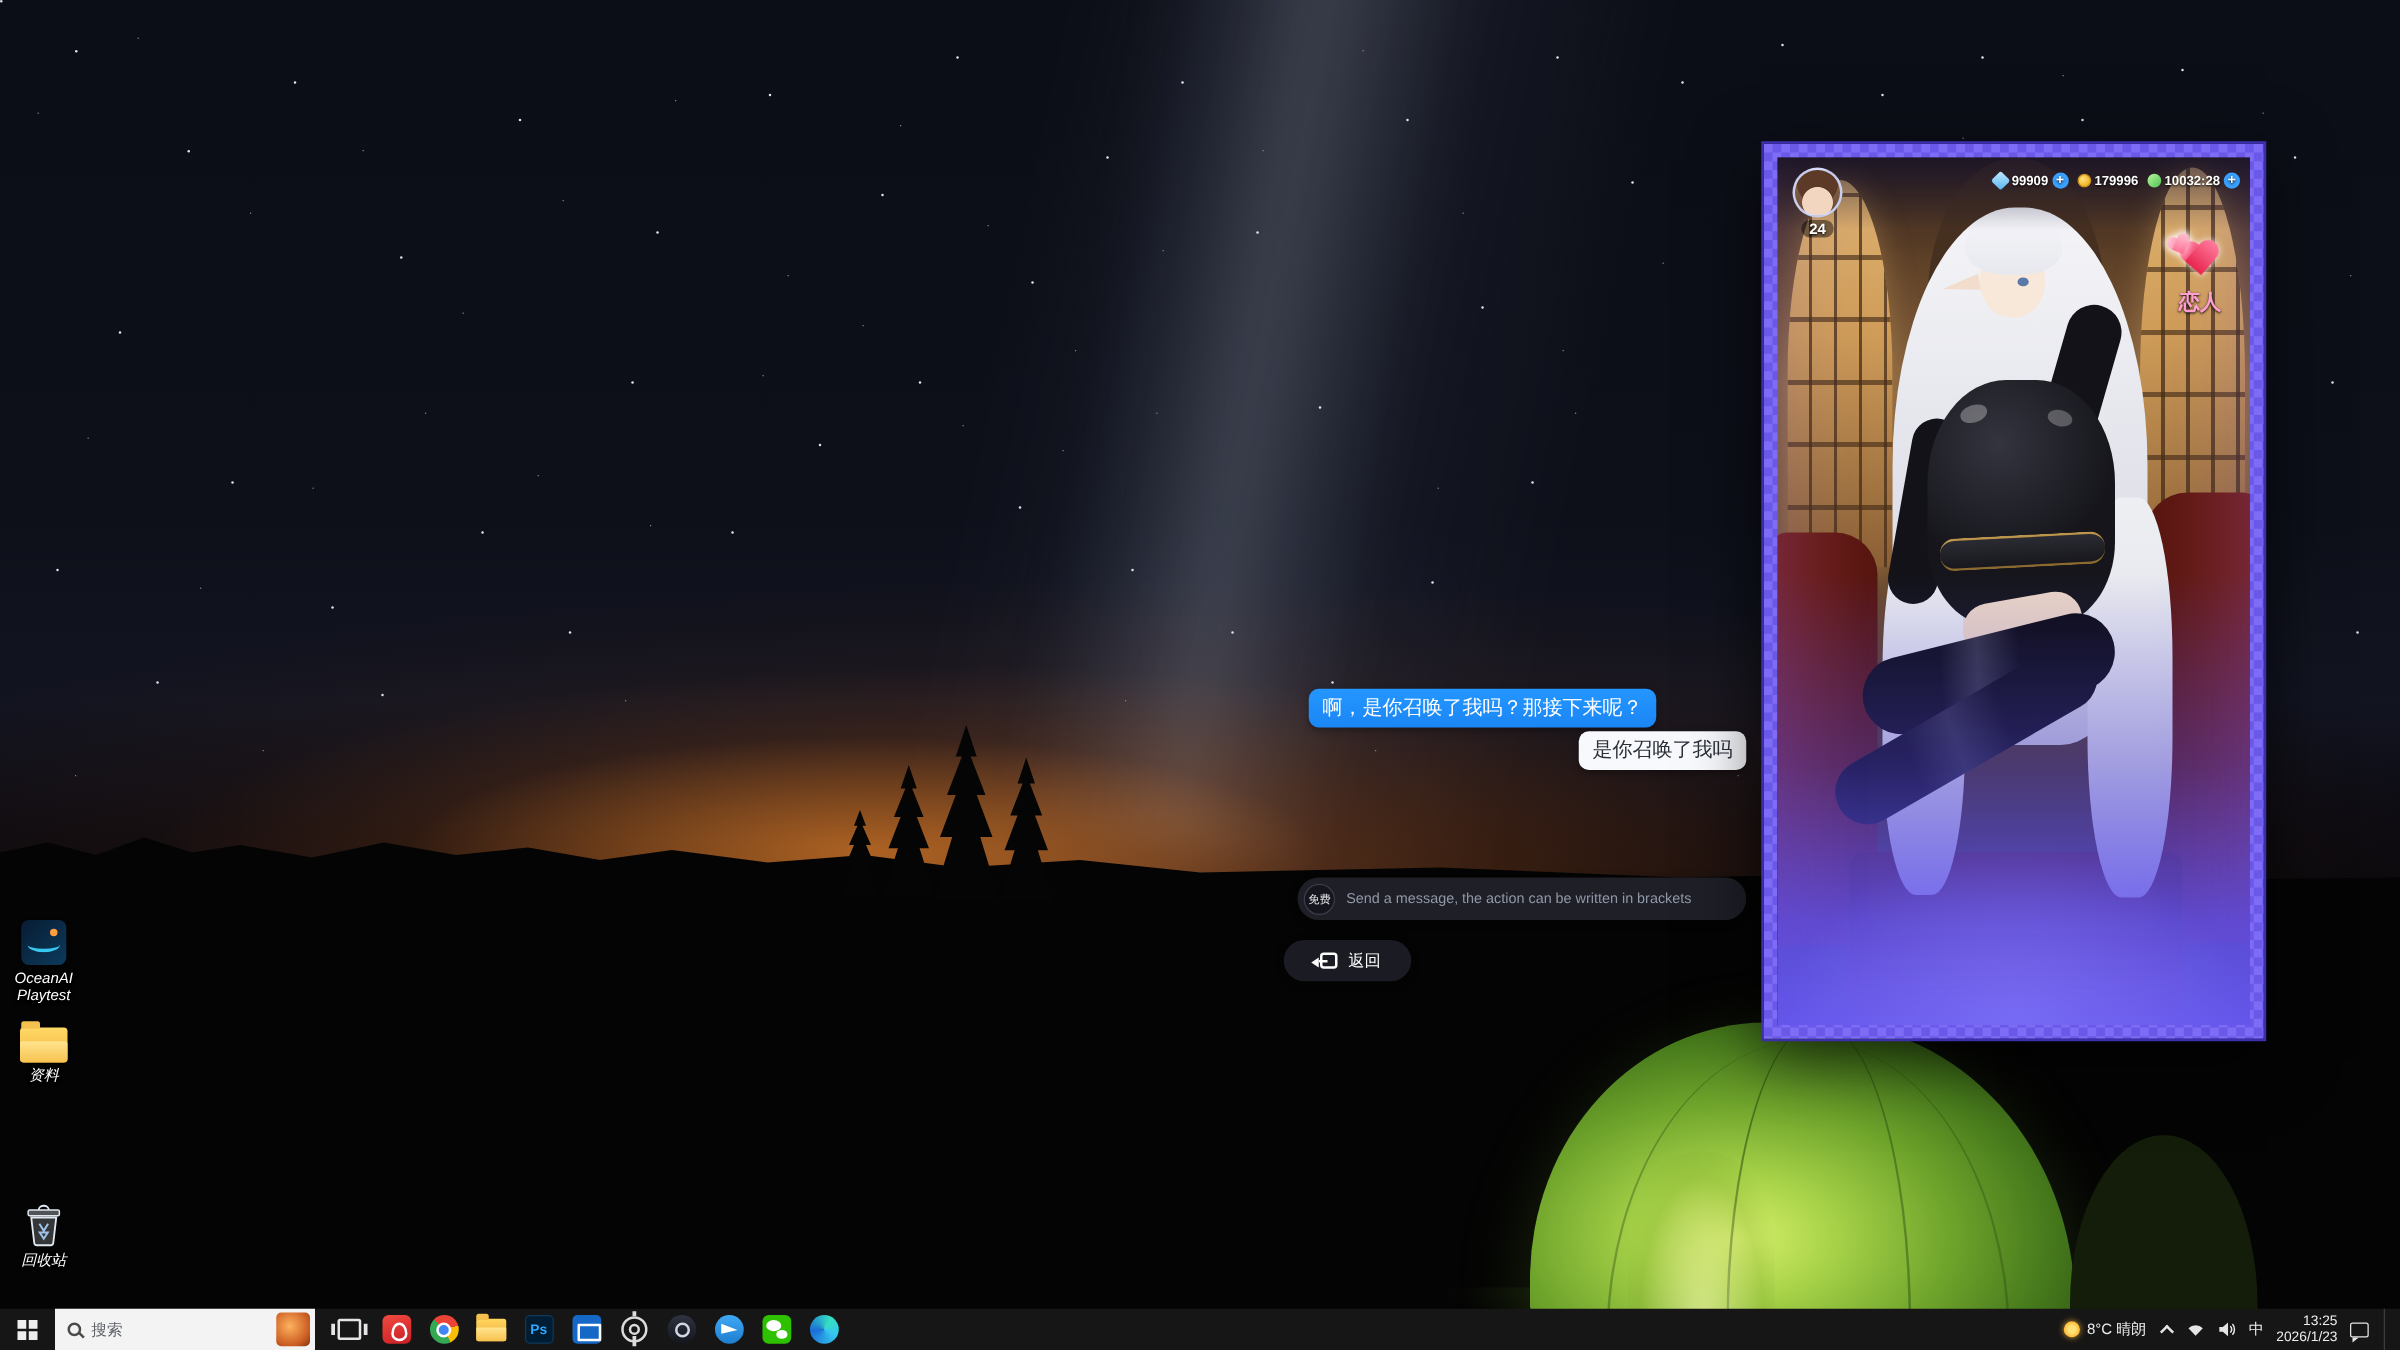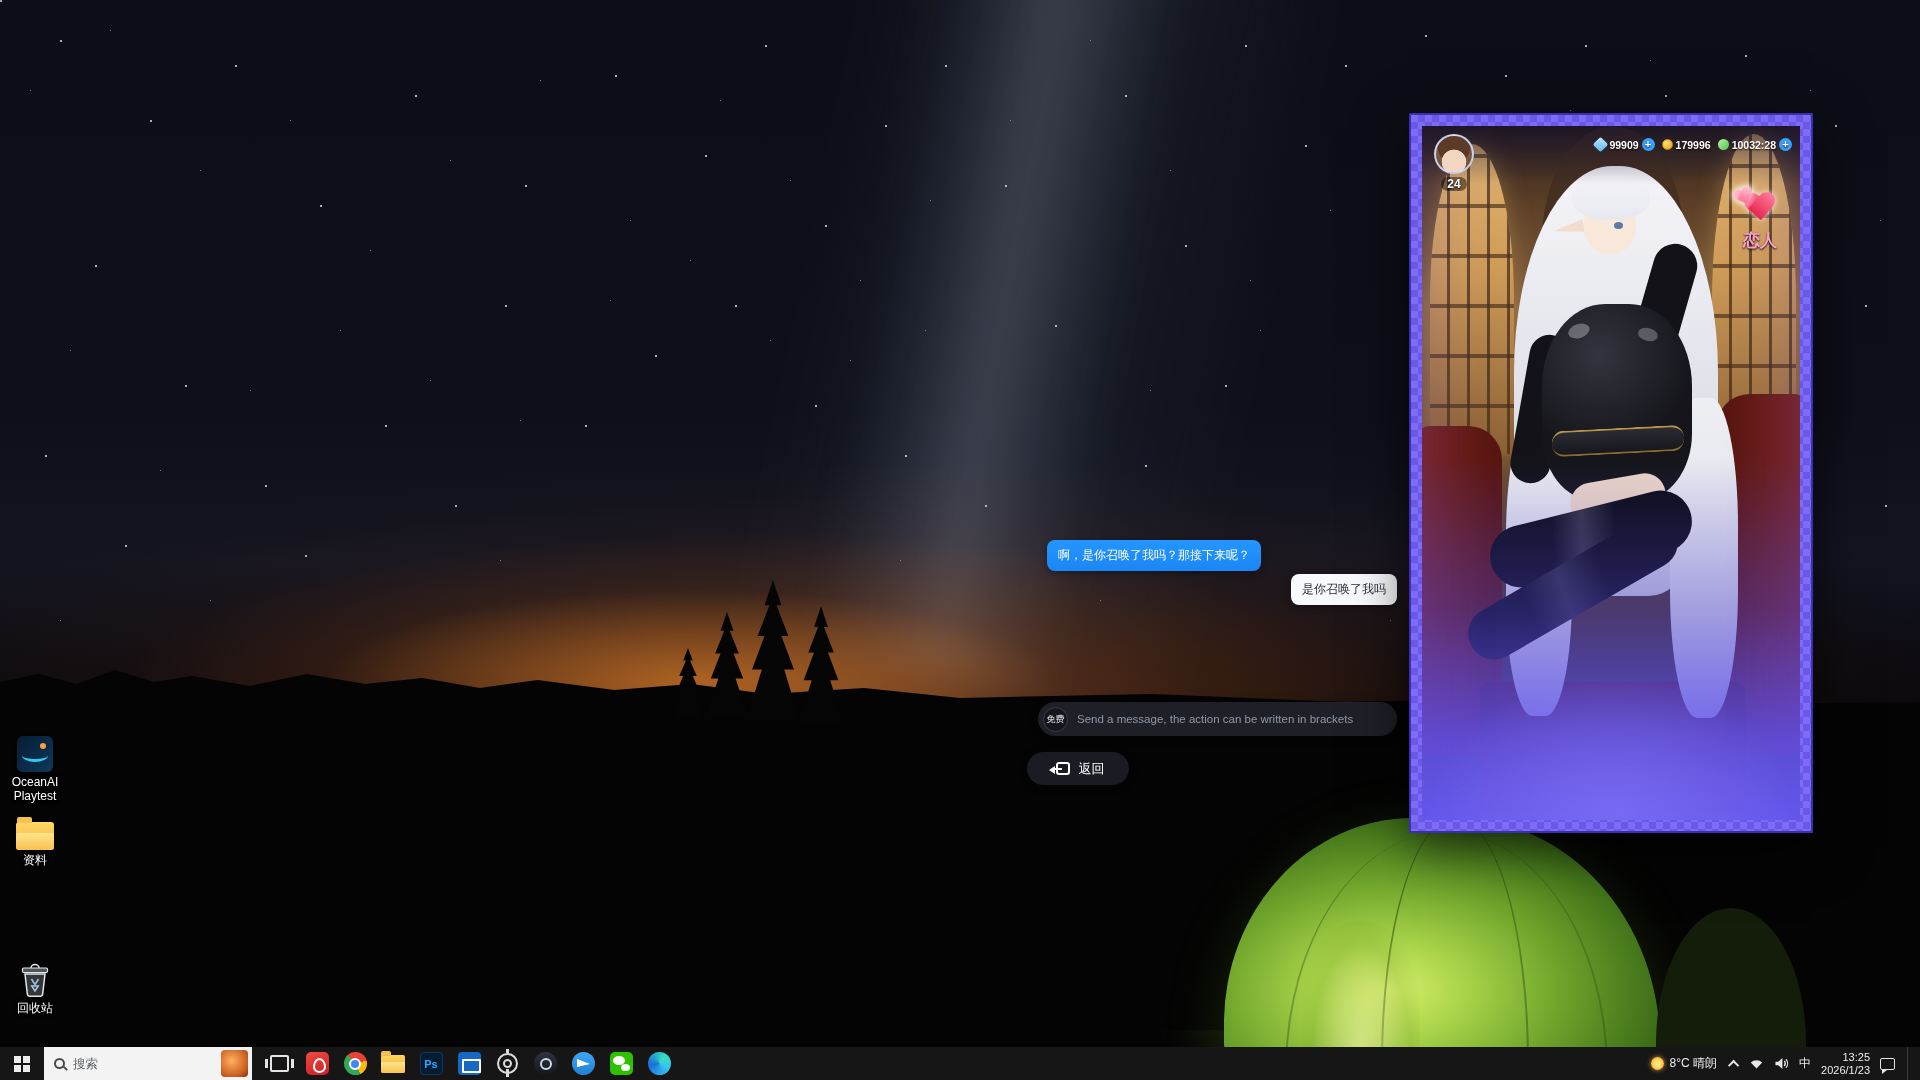--- a/index.html
+++ b/index.html
@@ -59,39 +59,39 @@
     border-radius:50% 50% 0 0 / 100% 100% 0 0; }
   .tent-door { position:absolute; left:18%; bottom:-2px; width:27%; height:58%;
     background:radial-gradient(ellipse at 50% 100%, rgba(255,250,190,0.55), rgba(120,160,40,0.22) 60%, transparent 80%);
     border-radius:50% 50% 0 0; }
   .tent2 { position:absolute; left:1656px; top:908px; width:150px; height:150px;
     background:#141d09; border-radius:50% 50% 0 0 / 90% 90% 0 0; }
   .tent-glow { position:absolute; left:1150px; top:1030px; width:640px; height:50px;
     background:radial-gradient(ellipse at 50% 0%, rgba(140,190,60,0.28), transparent 70%); }
 
   
-  .dicon { position:absolute; left:0; width:62px; display:flex; flex-direction:column; align-items:center; cursor:default; }
+  .dicon { position:absolute; left:0; width:62px; display:flex; flex-direction:column; align-items:center; cursor:default;font-style:italic; }
   .dicon .dlabel { margin-top:3px; color:#fff; font-size:12px; line-height:14px; text-align:center;
     text-shadow:0 1px 2px rgba(0,0,0,0.95),0 0 4px rgba(0,0,0,0.8); width:70px; word-break:break-word; }
   .oceanai-tile { width:36px; height:36px; border-radius:6px; position:relative;
     background:linear-gradient(135deg,#071c33,#0d3a5c); box-shadow:0 1px 3px rgba(0,0,0,0.6); }
   .oceanai-tile::after { content:""; position:absolute; left:5px; right:5px; bottom:10px; height:10px;
     border-bottom:3px solid #37c8f0; border-radius:50%; }
   .oceanai-tile::before { content:""; position:absolute; right:7px; top:7px; width:6px; height:6px;
     border-radius:50%; background:#ff9e3d; }
   .folder-tile { width:38px; height:28px; margin-top:6px; position:relative; border-radius:3px;
     background:linear-gradient(180deg,#ffd967,#f2b13c); box-shadow:0 1px 2px rgba(0,0,0,0.6); }
   .folder-tile::before { content:""; position:absolute; left:1px; top:-5px; width:15px; height:6px;
     background:#f4c04e; border-radius:2px 2px 0 0; }
   .folder-tile::after { content:""; position:absolute; left:0; right:0; bottom:0; height:17px;
     background:linear-gradient(180deg,#ffe48e,#f7c24f); border-radius:2px 2px 3px 3px; }
 
   
-  .bubble { position:absolute; border-radius:8px; font-size:12px; line-height:17px; padding:7px 11px;
-    box-shadow:0 2px 6px rgba(0,0,0,0.35); }
+  .bubble { position:absolute; border-radius:8px; font-size:16px; line-height:17px; padding:7px 11px;
+    box-shadow:0 2px 6px rgba(0,0,0,0.35);margin-top:11px; }
   .bubble.ai { background:linear-gradient(180deg,#2496ff,#1b86f5); color:#fff; }
   .bubble.user { background:#f7f9fc; color:#2a2f38; }
   .msg1 { left:1047px; top:540px; white-space:nowrap; }
   .msg2 { right:523px; top:574px; white-space:nowrap; }
   .msg3 { left:1042px; top:610px; width:348px; }
   .chat-input { position:absolute; left:1038px; top:702px; width:359px; height:34px;
     background:rgba(36,38,47,0.82); border-radius:17px; display:flex; align-items:center;
     padding:0 12px 0 5px; gap:9px; box-shadow:0 2px 8px rgba(0,0,0,0.4); }
   .free-badge { width:25px; height:25px; border-radius:50%; background:#15161d; border:1px solid #3a3c48;
     color:#e8e8ee; font-size:9px; display:flex; align-items:center; justify-content:center; flex-shrink:0; }

